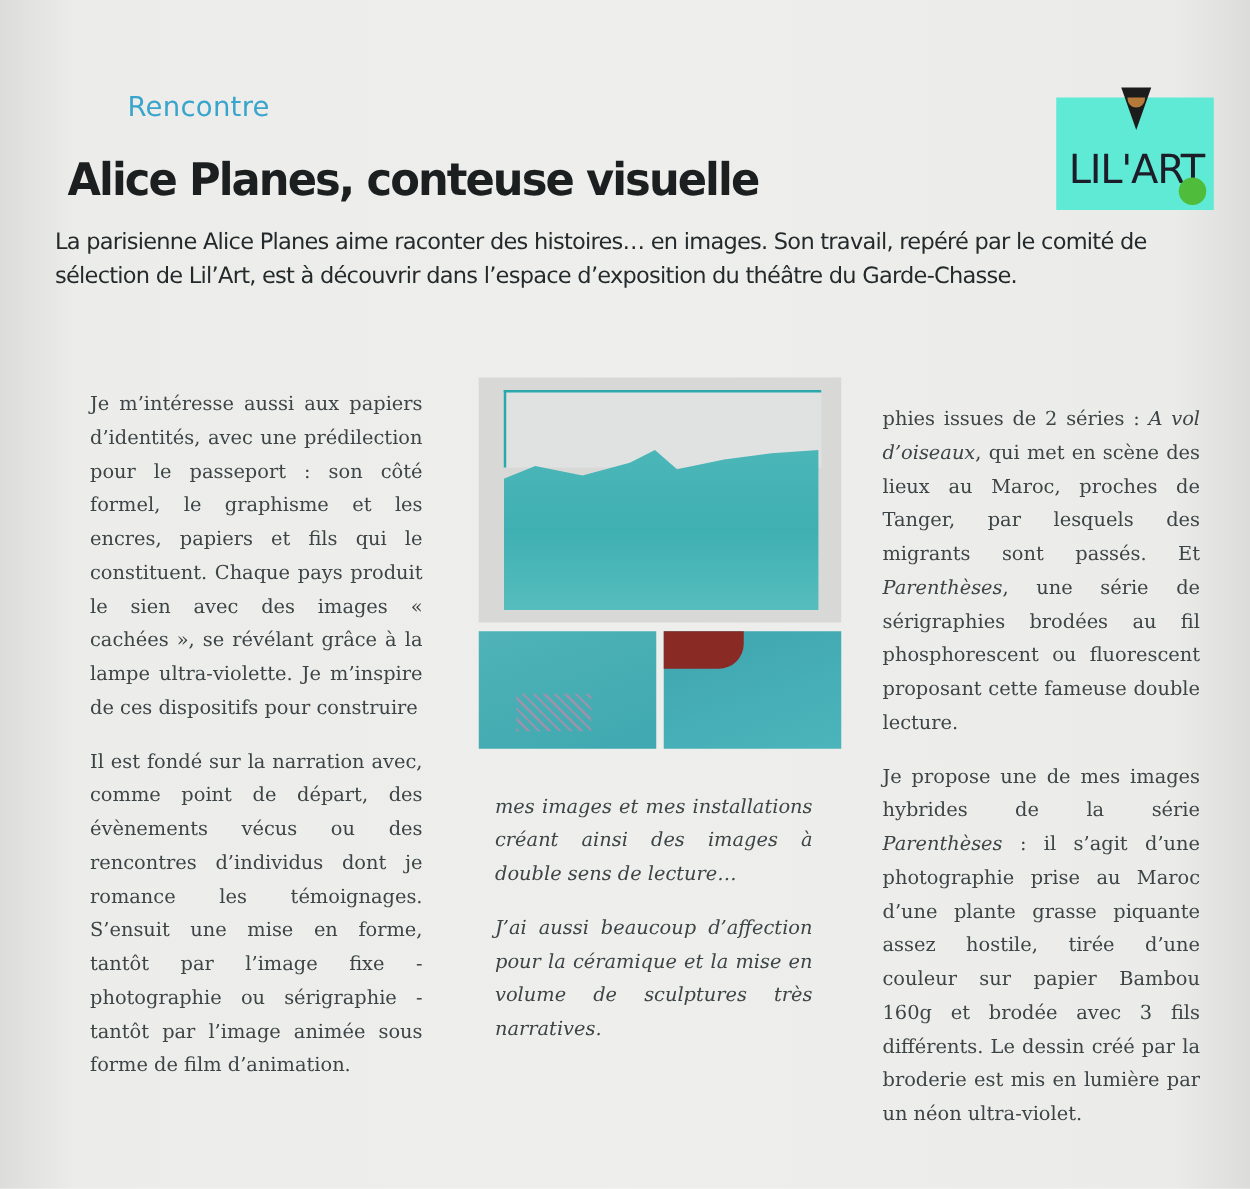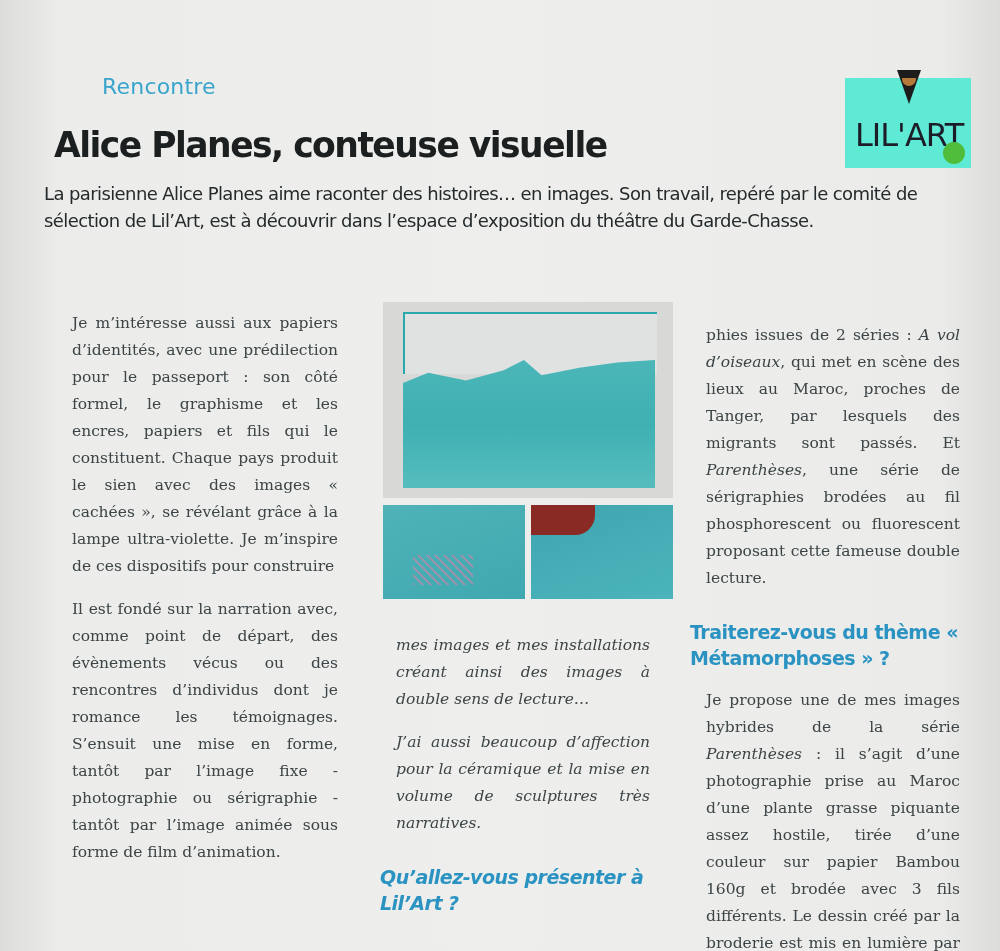--- a/index.html
+++ b/index.html
@@ -99,20 +99,18 @@
     <div class="stitch"></div>
   </div>
   <div class="photo-sm2">
     <div class="hand"></div>
   </div>
 </div>
 
 <div class="col col2">
   <p>mes images et mes installations créant ainsi des images à double sens de lecture…</p>
   <p>J’ai aussi beaucoup d’affection pour la céramique et la mise en volume de sculptures très narratives.</p>
-  <h2 class="qh" style="margin-top:27px">Qu’allez-vous présenter à Lil’Art ?</h2>
 </div>
 
 <div class="col col3">
   <p><span>phies issues de 2 séries : </span><em>A vol d’oiseaux</em><span>, qui met en scène des lieux au Maroc, proches de Tanger, par lesquels des migrants sont passés. Et </span><em>Parenthèses</em><span>, une série de sérigraphies brodées au fil phosphorescent ou fluorescent proposant cette fameuse double lecture.</span></p>
-  <h2 class="qh" style="margin-top:27px">Traiterez-vous du thème « Métamorphoses » ?</h2>
   <p><span>Je propose une de mes images hybrides de la série </span><em>Parenthèses</em><span> : il s’agit d’une photographie prise au Maroc d’une plante grasse piquante assez hostile, tirée d’une couleur sur papier Bambou 160g et brodée avec 3 fils différents. Le dessin créé par la broderie est mis en lumière par un néon ultra-violet.</span></p>
 </div>
 
 </body></html>

